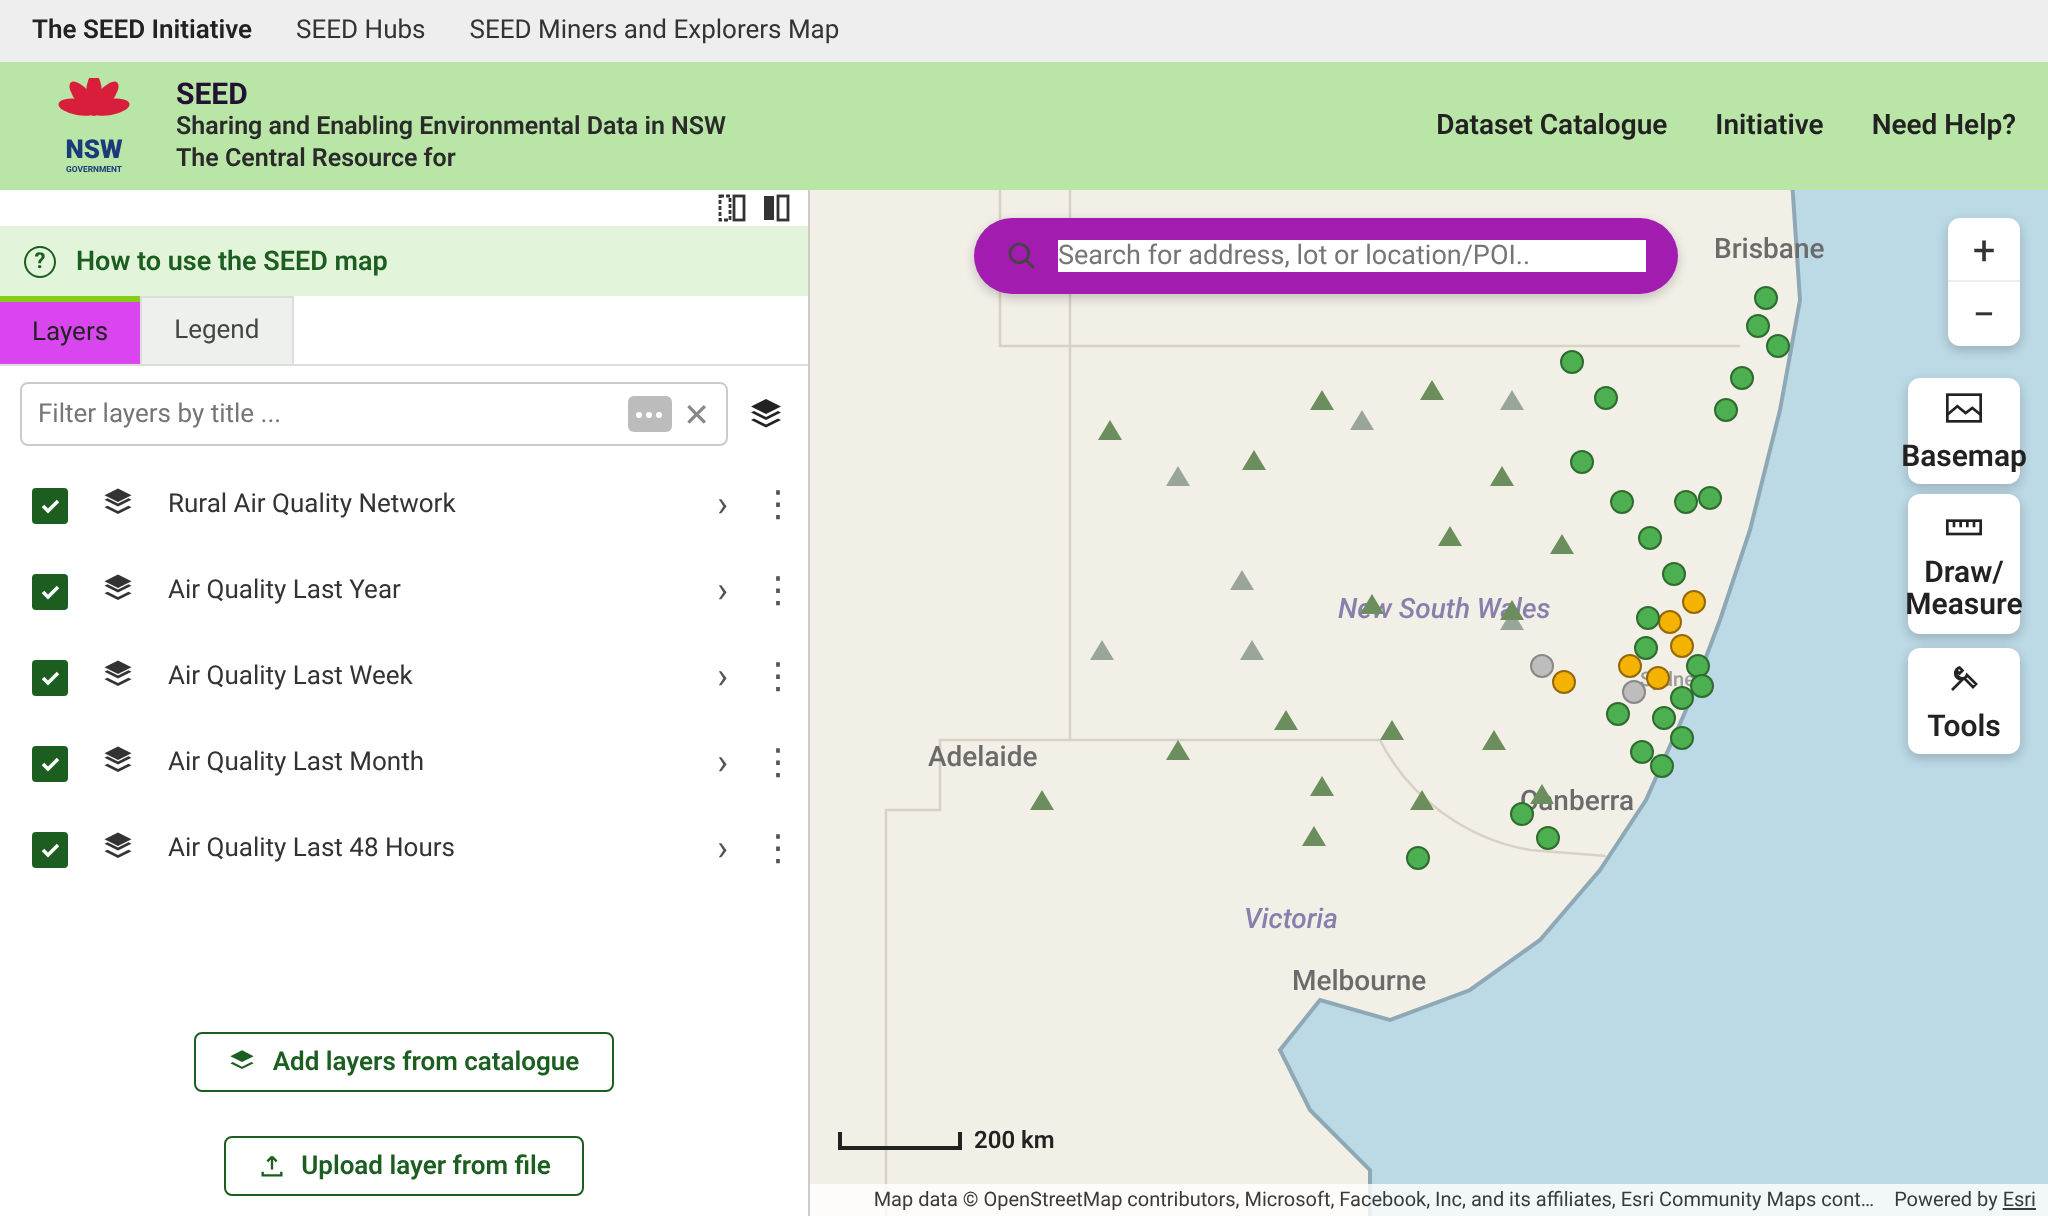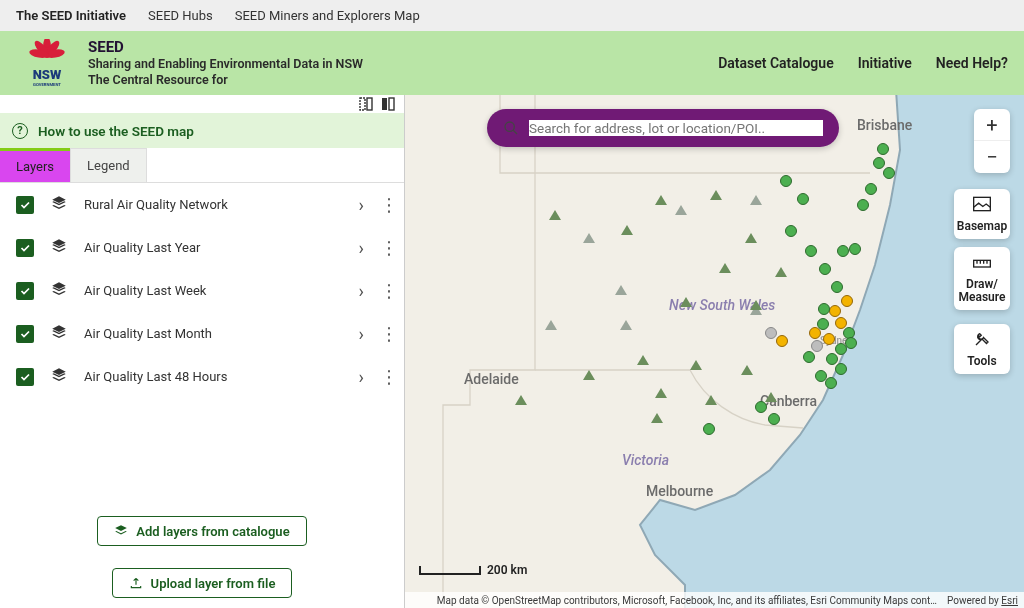--- a/index.html
+++ b/index.html
@@ -48,26 +48,26 @@
 .lyr-ico { width:18px; color:#333; }
 .lyr-title { flex:1; }
 .chev { color:#555; cursor:pointer; font-size:18px; }
 .more { color:#555; cursor:pointer; width:12px; text-align:center; font-size:18px; line-height:6px; letter-spacing:0; }
 .sb-bottom { padding:10px; display:flex; flex-direction:column; align-items:center; gap:22px; }
 .btn { height:30px; padding:0 16px; border:1.5px solid #1b5e20; border-radius:4px; background:#fff; color:#1b5e20; font-size:13px; font-weight:600; display:flex; align-items:center; gap:8px; cursor:pointer; }
 
 
 .map-wrap { flex:1; position:relative; overflow:hidden; }
 .map-bg { position:absolute; inset:0; }
-.search-pill { position:absolute; top:14px; left:82px; width:352px; height:38px; background:#701a75; border-radius:22px; box-shadow:0 2px 6px rgba(0,0,0,0.2); display:flex; align-items:center; padding:0 16px; gap:10px; }
+.search-pill { position:absolute; top:14px; left:82px; width:352px; height:38px; background:#a21caf; border-radius:22px; box-shadow:0 2px 6px rgba(0,0,0,0.2); display:flex; align-items:center; padding:0 16px; gap:10px; }
 .search-pill input { border:none; outline:none; font-size:13.5px; color:#555; flex:1; }
 .zoom-ctl { position:absolute; top:14px; right:14px; width:36px; background:#fff; border-radius:6px; box-shadow:0 2px 6px rgba(0,0,0,0.2); display:flex; flex-direction:column; }
 .zoom-ctl div { height:32px; display:flex; align-items:center; justify-content:center; font-size:20px; font-weight:400; color:#333; cursor:pointer; }
 .zoom-ctl div:first-child { border-bottom:1px solid #eee; }
-.tool-btn { position:absolute; right:14px; width:56px; background:#fff; border-radius:6px; box-shadow:0 2px 6px rgba(0,0,0,0.2); display:flex; flex-direction:column; align-items:center; justify-content:center; padding:6px 2px; font-size:12px; font-weight:600; color:#222; cursor:pointer; gap:3px; text-align:center; line-height:1.1; }
+.tool-btn { position:absolute; right:14px; width:56px; background:#fff; border-radius:6px; box-shadow:0 2px 6px rgba(0,0,0,0.2); display:flex; flex-direction:column; align-items:center; justify-content:center; padding:6px 2px; font-size:15px; font-weight:600; color:#222; cursor:pointer; gap:3px; text-align:center; line-height:1.1; }
 .tool-btn .ti { font-size:16px; }
 .scale { position:absolute; left:14px; bottom:28px; height:20px; display:flex; align-items:center; font-size:12px; font-weight:600; color:#222; }
 .scale .bar { width:62px; height:9px; border:2px solid #222; border-top:none; margin-right:6px; }
 .attrib { position:absolute; bottom:0; right:0; left:0; height:16px; background:rgba(255,255,255,0.8); font-size:10px; color:#3a3a3a; display:flex; align-items:center; justify-content:flex-end; padding:0 6px; gap:10px; }
 .attrib a { color:#3a3a3a; text-decoration:underline; }
 .place-label { position:absolute; font-size:14px; color:#6b6b6b; font-weight:500; pointer-events:none; }
 .place-label.state { font-style:italic; color:#8a7eae; }
 
 
 .marker { position:absolute; width:12px; height:12px; border-radius:50%; border:1.5px solid #2e6b2e; background:#4caf50; }
@@ -131,20 +131,38 @@
           </svg>
       </span>
     </div>
     <div class="help-band">
       <span class="q">?</span>
       <span>How to use the SEED map</span>
     </div>
     <div class="tabs">
       <div class="tab active">Layers</div>
       <div class="tab inactive">Legend</div>
+    </div>
+    <div class="filter-row">
+      <div class="filter-box">
+        <input placeholder="Filter layers by title ..." style="">
+        <span class="chip">
+            <span>
+              <b></b>
+              <b></b>
+              <b></b>
+            </span>
+          </span>
+        <span class="clear">✕</span>
+      </div>
+      <span class="stack-ico">
+        <svg width="18" height="18" viewBox="0 0 24 24" fill="#222">
+            <path d="M12 2l10 5-10 5L2 7l10-5zm0 12l8-4 2 1-10 5L2 11l2-1 8 4zm0 5l8-4 2 1-10 5L2 16l2-1 8 4z"></path>
+          </svg>
+      </span>
     </div>
 
     <div class="layer-list" id="layer-list">
         <div class="layer-item">
     <span class="chk">
       <svg viewBox="0 0 24 24" fill="none" stroke="#fff" stroke-width="3.5">
               <path d="M5 12l5 5L20 7"></path>
             </svg>
     </span>
     <span class="lyr-ico">

